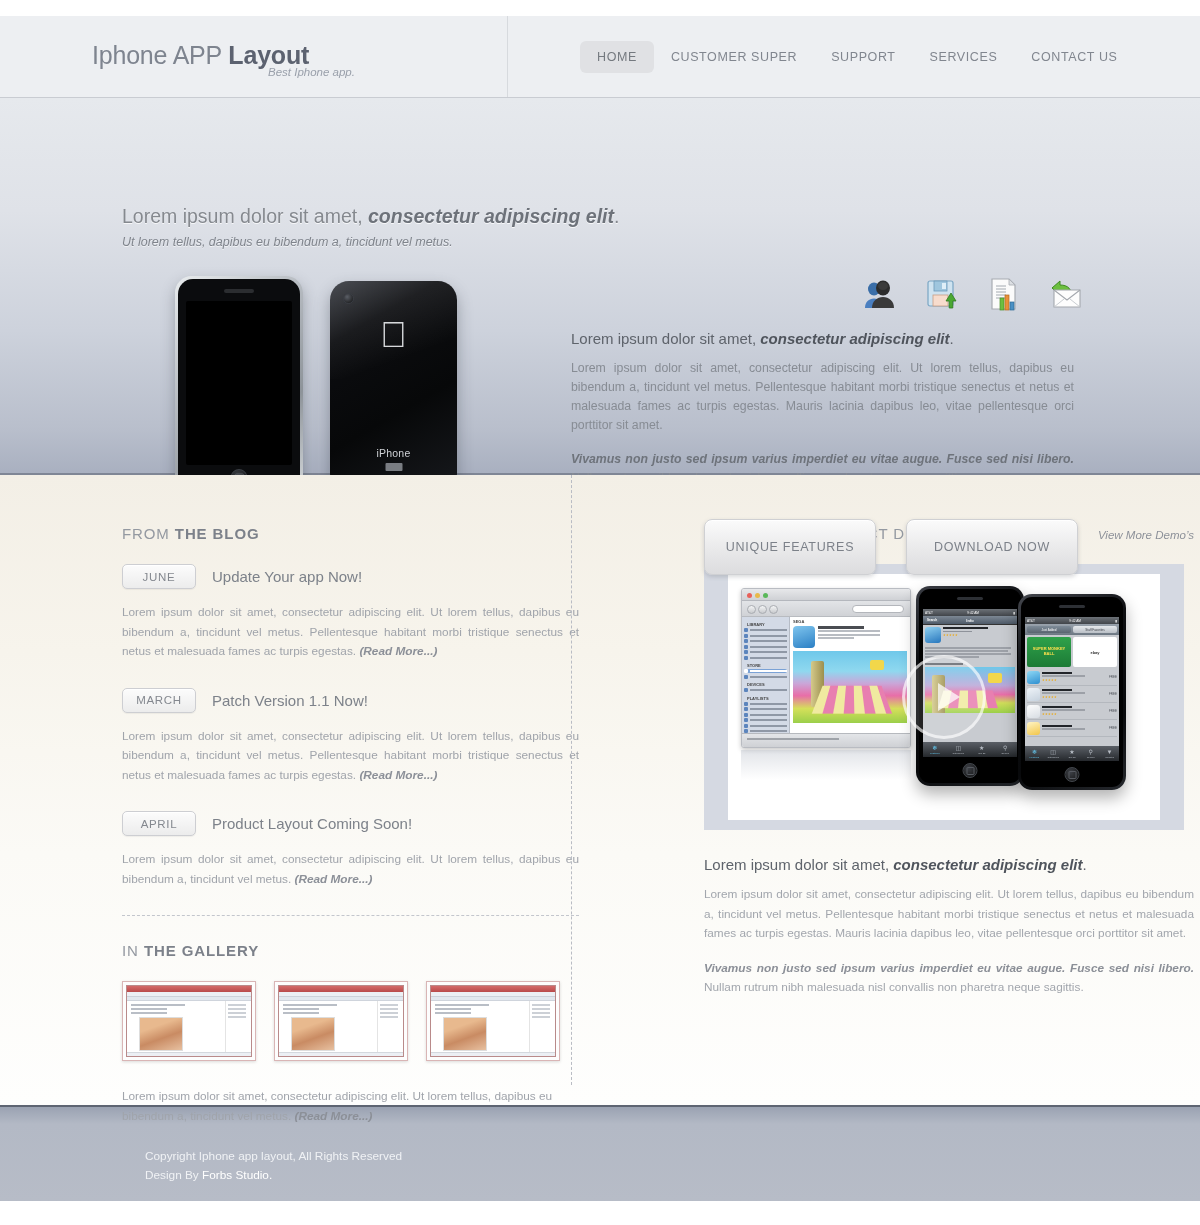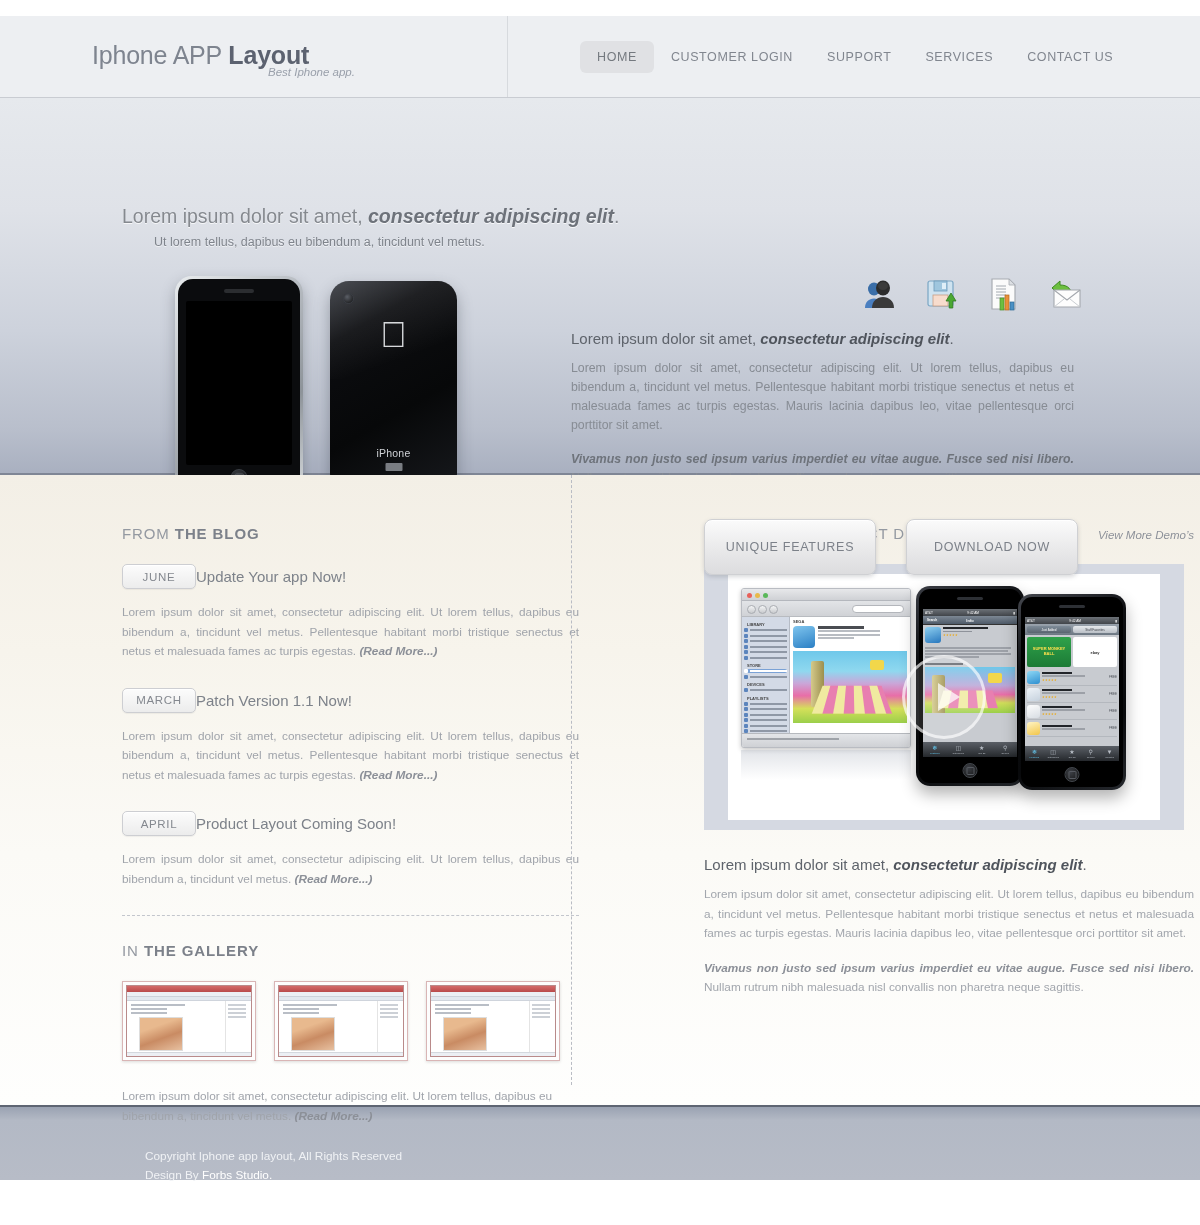--- a/index.html
+++ b/index.html
@@ -55,23 +55,22 @@
     overflow:visible;
   }
   .hero-head {
     position:absolute; left:122px; top:107px;
     font-size:19.5px; color:#85898f; white-space:nowrap;
     text-shadow:0 1px 0 rgba(255,255,255,.75);
   }
   .hero-head b { color:#6d727a; font-weight:bold; font-style:italic; }
   .hero-sub {
     position:absolute; left:122px; top:137px;
-    font-size:12.5px; color:#7f848c;
+    font-size:12.5px; font-style:italic; color:#7f848c;
     text-shadow:0 1px 0 rgba(255,255,255,.6);
-    margin-left:32px;
   }
 
   
   .phones { position:absolute; left:165px; top:178px; width:300px; height:250px; }
   .phone { position:absolute; }
   .phone-front { left:10px; top:0; width:128px; height:218px;
     background:linear-gradient(135deg,#e9ecee,#b4b9bf 40%,#8d9399 70%,#d5d9dc);
     border-radius:17px; padding:3px;
     box-shadow:0 6px 14px rgba(60,65,75,.35);
   }
@@ -176,21 +175,21 @@
   }
   .col-right { width:490px; margin-left:115px; }
 
   .sec-title {
     font-size:15px; letter-spacing:.9px; color:#9499a1;
     margin-bottom:22px; text-transform:uppercase;
   }
   .sec-title b { color:#7c818a; font-weight:bold; }
 
   .post { margin-bottom:26px; }
-  .post-head { display:flex; align-items:center; margin-bottom:14px; }
+  .post-head { display:flex; align-items:center; gap:16px; margin-bottom:14px; }
   .date-badge {
     min-width:74px; height:25px; padding:0 12px;
     border-radius:5px; border:1px solid #cdced2;
     background:linear-gradient(to bottom,#fcfcfc,#ececec);
     box-shadow:inset 0 1px 0 #fff, 0 1px 1px rgba(0,0,0,.05);
     display:flex; align-items:center; justify-content:center;
     font-size:11.5px; letter-spacing:.7px; color:#84888f;
     cursor:pointer;
   }
   .post-title { font-size:15px; color:#7d828a; }
@@ -352,41 +351,41 @@
     border-top:14px solid transparent; border-bottom:14px solid transparent;
   }
 
   .rc-title { font-size:15px; color:#5e636b; margin-bottom:12px; }
   .rc-title b { font-weight:bold; font-style:italic; color:#4f545c; }
   .rc-p { font-size:11.8px; line-height:19.5px; text-align:justify; color:#a2a6ad; margin-bottom:15px; }
   .rc-p b { font-weight:bold; font-style:italic; color:#8b8f97; }
 
   
   .footer {
-    height:75px;
+    height:96px;
     background:linear-gradient(to bottom,#9aa2b2 0%,#b3b9c5 18%,#b7bcc7 100%);
     border-top:2px solid #5e6573;
     padding:40px 0 0 145px;
   }
   .footer p { font-size:11.8px; line-height:19px; color:#f0f2f5; }
   .footer b { font-weight:normal; color:#fff; }
 </style>
 </head>
 <body>
 
 <div class="header">
   <div class="header-left">
     <div class="logo">
       <span>Iphone APP </span><b>Layout</b>
     </div>
     <div class="tagline">Best Iphone app.</div>
   </div>
   <div class="nav">
     <div class="nav-item active">HOME</div>
-    <div class="nav-item">CUSTOMER LOGIN</div>
+    <div class="nav-item">CUSTOMER SUPER</div>
     <div class="nav-item">SUPPORT</div>
     <div class="nav-item">SERVICES</div>
     <div class="nav-item">CONTACT US</div>
   </div>
 </div>
 
 <div class="hero">
 
   <div class="hero-head">
     <span>Lorem ipsum dolor sit amet, </span><b>consectetur adipiscing elit</b><span>.</span>

